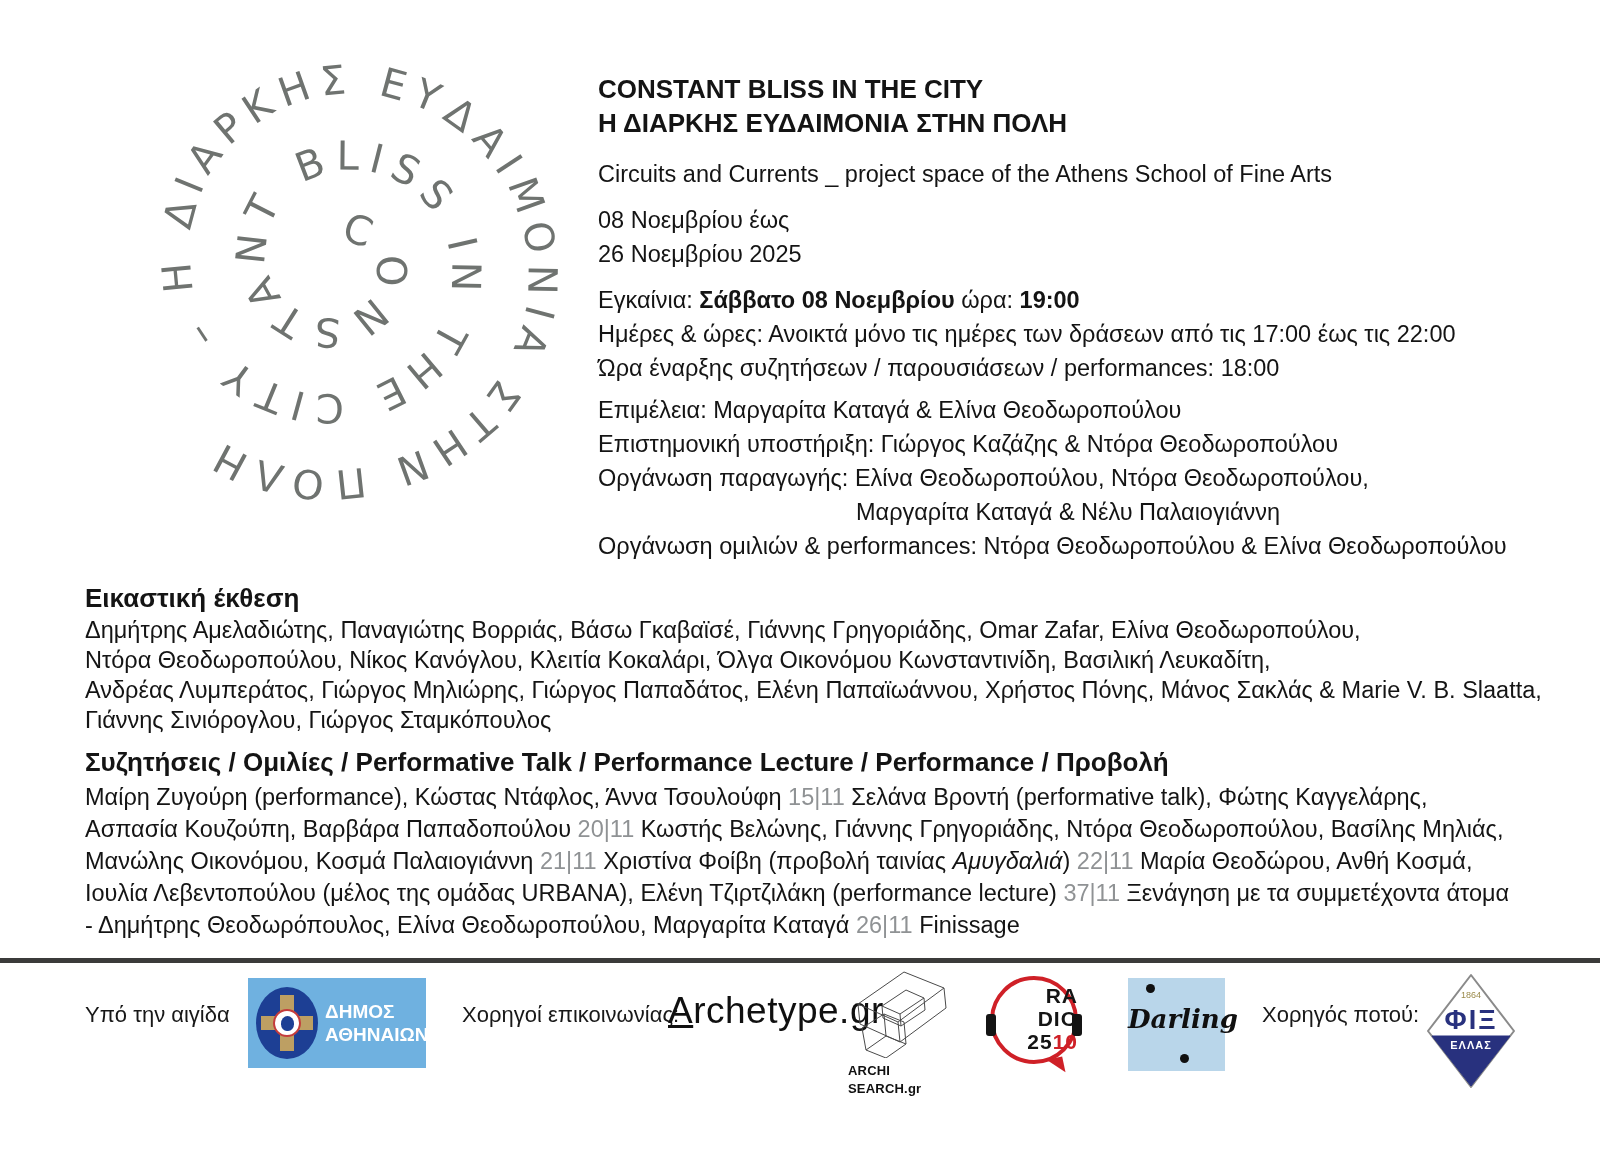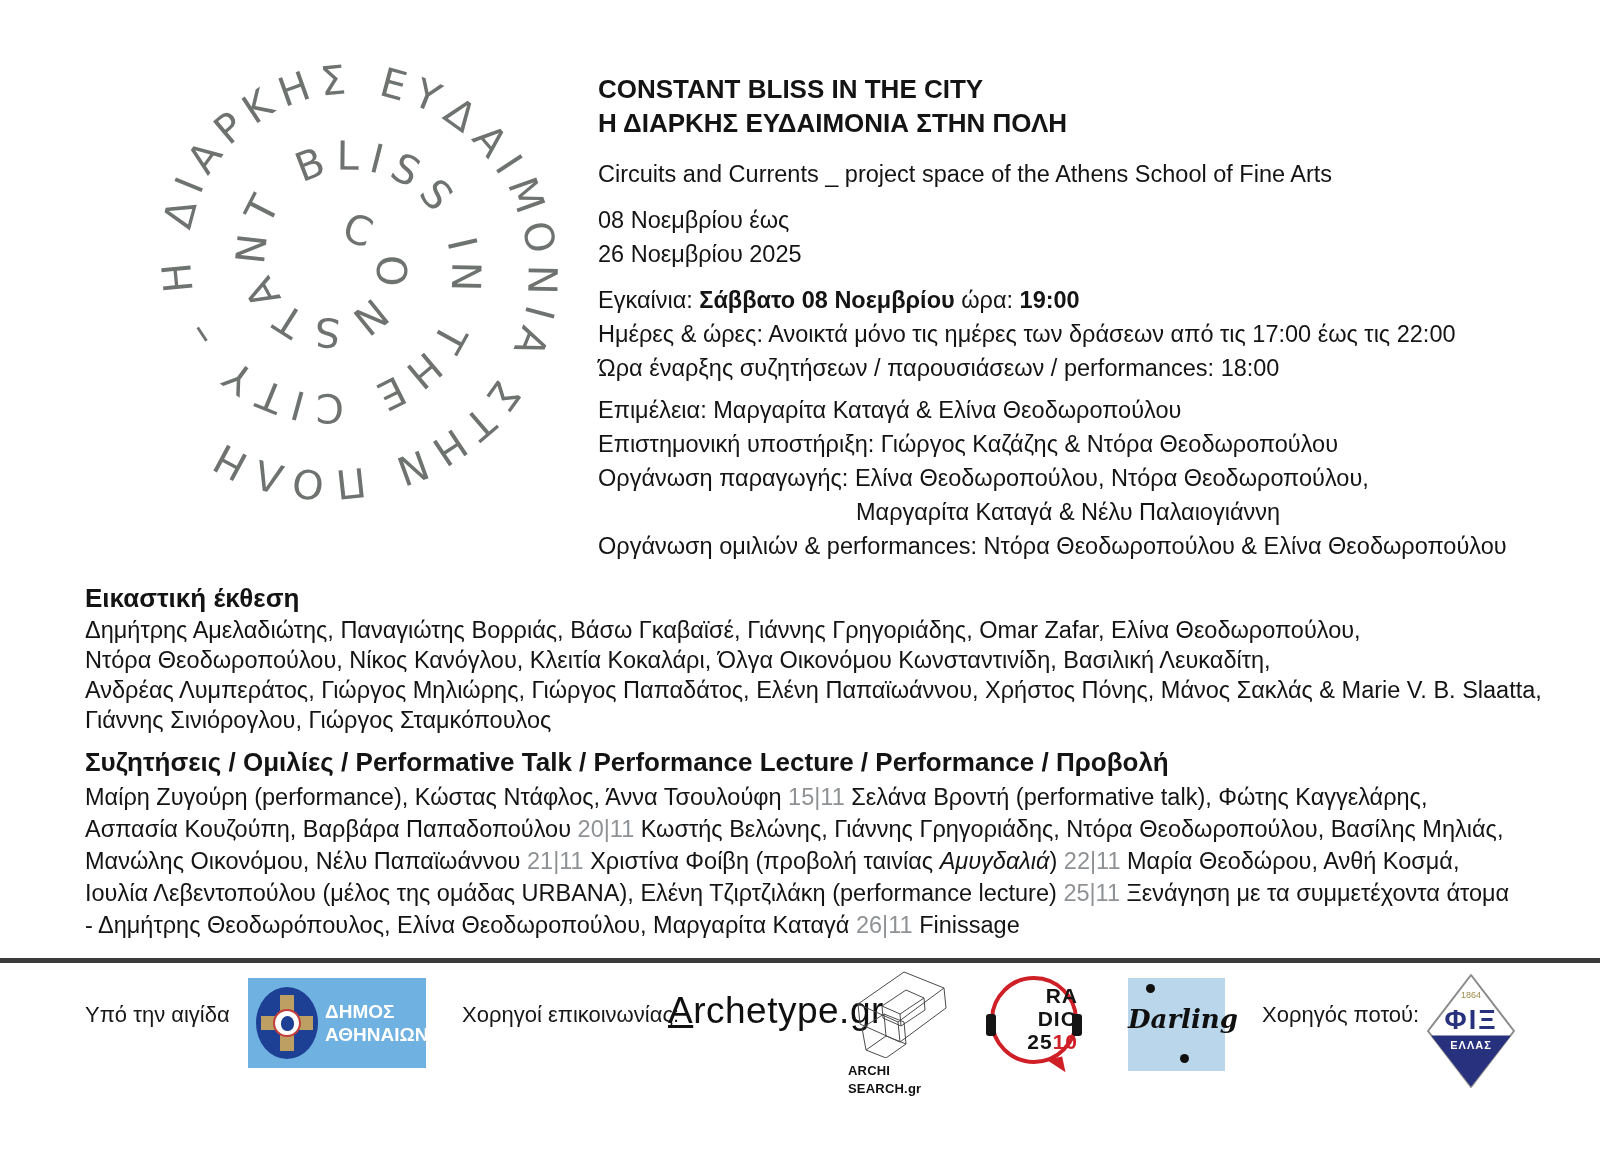--- a/index.html
+++ b/index.html
@@ -123,22 +123,22 @@
         <div>Ανδρέας Λυμπεράτος, Γιώργος Μηλιώρης, Γιώργος Παπαδάτος, Ελένη Παπαϊωάννου, Χρήστος Πόνης, Μάνος Σακλάς &amp; Marie V. B. Slaatta,</div>
         <div>Γιάννης Σινιόρογλου, Γιώργος Σταμκόπουλος</div>
       </div>
   </div>
 
   <div class="section program">
     <div class="h">Συζητήσεις / Ομιλίες / Performative Talk / Performance Lecture / Performance / Προβολή</div>
     <div class="lines">
         <div><span>Μαίρη Ζυγούρη (performance), Κώστας Ντάφλος, Άννα Τσουλούφη </span><span class="date-marker">15|11</span><span> Σελάνα Βροντή (performative talk), Φώτης Καγγελάρης,</span></div>
         <div><span>Ασπασία Κουζούπη, Βαρβάρα Παπαδοπούλου </span><span class="date-marker">20|11</span><span> Κωστής Βελώνης, Γιάννης Γρηγοριάδης, Ντόρα Θεοδωροπούλου, Βασίλης Μηλιάς,</span></div>
-        <div><span>Μανώλης Οικονόμου, Νέλυ Παπαϊωάννου </span><span class="date-marker">21|11</span><span> Χριστίνα Φοίβη (προβολή ταινίας </span><span class="italic">Αμυγδαλιά</span><span>) </span><span class="date-marker">22|11</span><span> Μαρία Θεοδώρου, Ανθή Κοσμά,</span></div>
-        <div><span>Ιουλία Λεβεντοπούλου (μέλος της ομάδας URBANA), Ελένη Τζιρτζιλάκη (performance lecture) </span><span class="date-marker">25|11</span><span> Ξενάγηση με τα συμμετέχοντα άτομα</span></div>
+        <div><span>Μανώλης Οικονόμου, Κοσμά Παλαιογιάννη </span><span class="date-marker">21|11</span><span> Χριστίνα Φοίβη (προβολή ταινίας </span><span class="italic">Αμυγδαλιά</span><span>) </span><span class="date-marker">22|11</span><span> Μαρία Θεοδώρου, Ανθή Κοσμά,</span></div>
+        <div><span>Ιουλία Λεβεντοπούλου (μέλος της ομάδας URBANA), Ελένη Τζιρτζιλάκη (performance lecture) </span><span class="date-marker">37|11</span><span> Ξενάγηση με τα συμμετέχοντα άτομα</span></div>
         <div><span>- Δημήτρης Θεοδωρόπουλος, Ελίνα Θεοδωροπούλου, Μαργαρίτα Καταγά </span><span class="date-marker">26|11</span><span> Finissage</span></div>
       </div>
   </div>
 
   <div class="footer">
     <div class="divider"></div>
 
     <span class="flabel lbl-patronage">Υπό την αιγίδα</span>
 
     <div class="athens">

